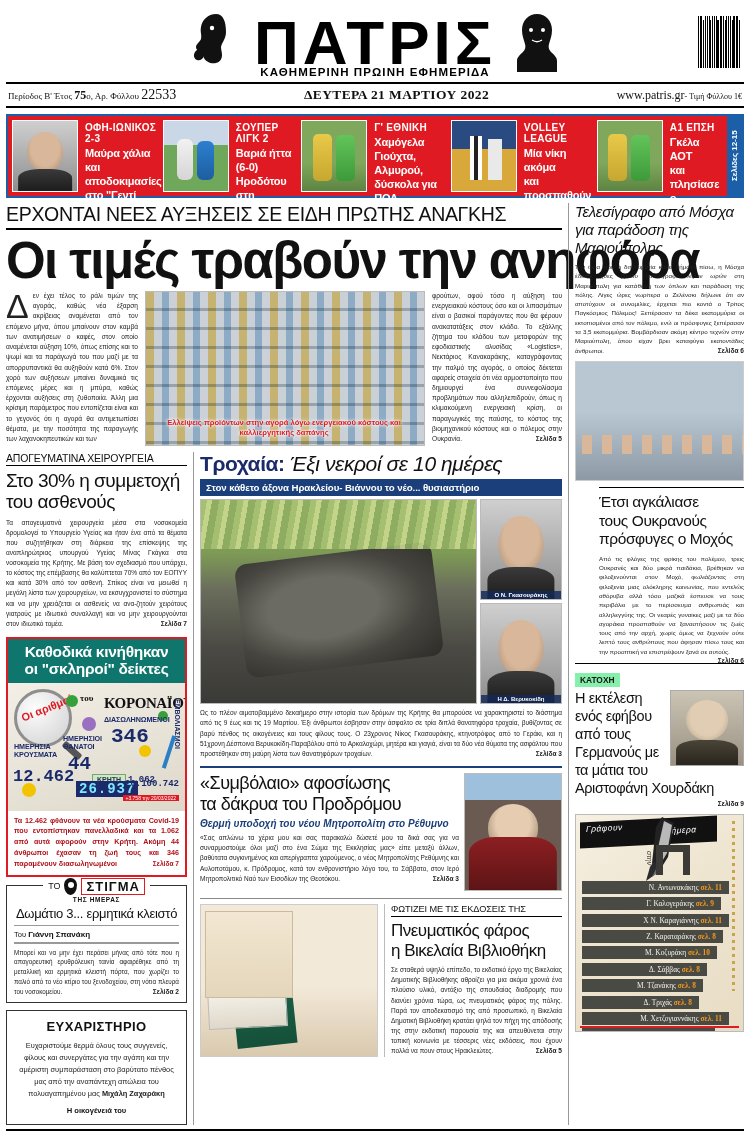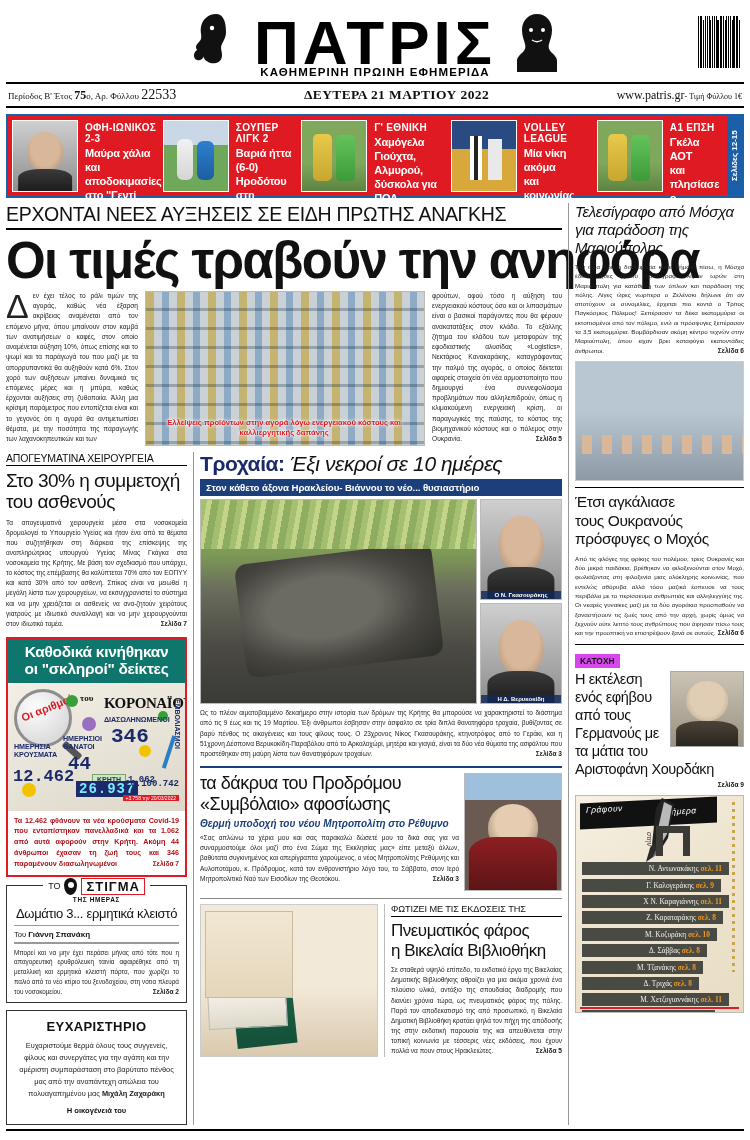--- a/index.html
+++ b/index.html
@@ -174,23 +174,23 @@
   .lib-photo { width:178px; flex:0 0 178px; position:relative; overflow:hidden; border:1px solid #ccc; min-height:152px; }
   .lib-txt { flex:1 1 auto; border-left:1px solid #bbb; padding-left:6px; }
   .lib-kicker { font-size:9.2px; letter-spacing:-.1px; border-bottom:1px solid #000; padding-bottom:2px; }
   .lib-head { font-size:17px; line-height:1.15; margin:4px 0 5px; letter-spacing:-.5px; }
 
   
   .rc-head { font-size:15px; line-height:1.2; font-style:italic; letter-spacing:-.3px; }
   .rc-head2 { font-size:15.5px; line-height:1.2; letter-spacing:-.4px; }
   .rc-body { font-size:6.2px; line-height:1.5; text-align:justify; margin-top:5px; color:#222; }
   .rc-photo { height:120px; margin-top:6px; position:relative; overflow:hidden; border:1px solid #ccc; }
-  .rc-rule { border-top:1.5px solid #000; margin-top:6px; padding-top:5px; }
+  .rc-rule { border-top:1.5px solid #000; margin-top:6px; padding-top:5px;margin-left:24px; }
   .katochi { margin-top:7px; border-top:1.5px solid #000; padding-top:5px; }
-  .kat-tag { background:#d946ef; font-size:8.4px; font-weight:bold; padding:2px 5px; display:inline-block; }
+  .kat-tag { background:#86efac; font-size:8.4px; font-weight:bold; padding:2px 5px; display:inline-block; }
   .kat-wrap { position:relative; margin-top:3px; }
   .kat-photo { width:74px; height:76px; float:right; margin:0 0 2px 4px; position:relative; overflow:hidden; border:1px solid #aaa; }
   .kat-head { font-size:14.5px; line-height:1.24; letter-spacing:-.4px; }
 
   
   .writers { margin-top:7px; border:1px solid #bbb; position:relative; height:218px; overflow:hidden;
     background: linear-gradient(145deg,#f6f0e2 0%, #efe6d2 40%, #e8dcc4 100%); }
   .wr-banner { position:absolute; left:4px; top:4px; right:26px; height:26px; background:#111;
     transform: skewY(-3deg); }
   .wr-b-txt { position:absolute; left:10px; top:8px; color:#fff; font-size:8.4px; font-style:italic; letter-spacing:.5px;
@@ -363,21 +363,21 @@
         <div>δύσκολα για ΠΟΑ</div>
       </div>
     </div>
     <div class="sp-photo">
         <div class="ph ph-volley"></div>
       </div>
     <div class="sp-txt">
       <div class="sp-kicker">VOLLEY LEAGUE</div>
       <div class="sp-head">
         <div>Μία νίκη ακόμα</div>
-        <div>και κοινωνίας</div>
+        <div>και προσπαθούν</div>
         <div>ο ΟΦΗ</div>
       </div>
     </div>
     <div class="sp-photo">
         <div class="ph ph-green"></div>
       </div>
     <div class="sp-txt">
       <div class="sp-kicker">Α1 ΕΠΣΗ</div>
       <div class="sp-head">
         <div>Γκέλα ΑΟΤ</div>
@@ -506,22 +506,22 @@
           </div>
 
           <div class="traffic-body">
             <span>Ως το πλέον αιματοβαμμένο δεκαήμερο στην ιστορία των δρόμων της Κρήτης θα μπορούσε να χαρακτηριστεί το διάστημα από τις 9 έως και τις 19 Μαρτίου. Έξι άνθρωποι έσβησαν στην άσφαλτο σε τρία διπλά θανατηφόρα τροχαία, βυθίζοντας σε βαρύ πένθος τις οικογένειες και τους φίλους τους. Ο 23χρονος Νίκος Γκασουράκης, κτηνοτρόφος από το Γεράκι, και η 51χρονη Δέσποινα Βερυκοκίδη-Παραβόλου από το Αρκαλοχώρι, μητέρα και γιαγιά, είναι τα δύο νέα θύματα της ασφάλτου που προστέθηκαν στη μαύρη λίστα των θανατηφόρων τροχαίων.</span>
             <span class="page-ref">Σελίδα 3</span>
           </div>
 
           <div class="bishop">
             <div class="bishop-txt">
               <div class="bishop-head">
+                <div>«Συμβόλαιο» αφοσίωσης</div>
                 <div>τα δάκρυα του Προδρόμου</div>
-                <div>«Συμβόλαιο» αφοσίωσης</div>
               </div>
               <div class="bishop-sub">Θερμή υποδοχή του νέου Μητροπολίτη στο Ρέθυμνο</div>
               <div class="body-sm">
                 <span>«Σας απλώνω τα χέρια μου και σας παρακαλώ δώσετέ μου τα δικά σας για να συναρμοστούμε όλοι μαζί στο ένα Σώμα της Εκκλησίας μας» είπε μεταξύ άλλων, βαθύτατα συγκινημένος και απερίγραπτα χαρούμενος, ο νέος Μητροπολίτης Ρεθύμνης και Αυλοποτάμου, κ. Πρόδρομος, κατά τον ενθρονιστήριο λόγο του, το Σάββατο, στον Ιερό Μητροπολιτικό Ναό των Εισοδίων της Θεοτόκου.</span>
                 <span class="page-ref">Σελίδα 3</span>
               </div>
             </div>
             <div class="bishop-photo">
               <div class="ph ph-bishop" style="position:absolute;inset:0"></div>
             </div>

